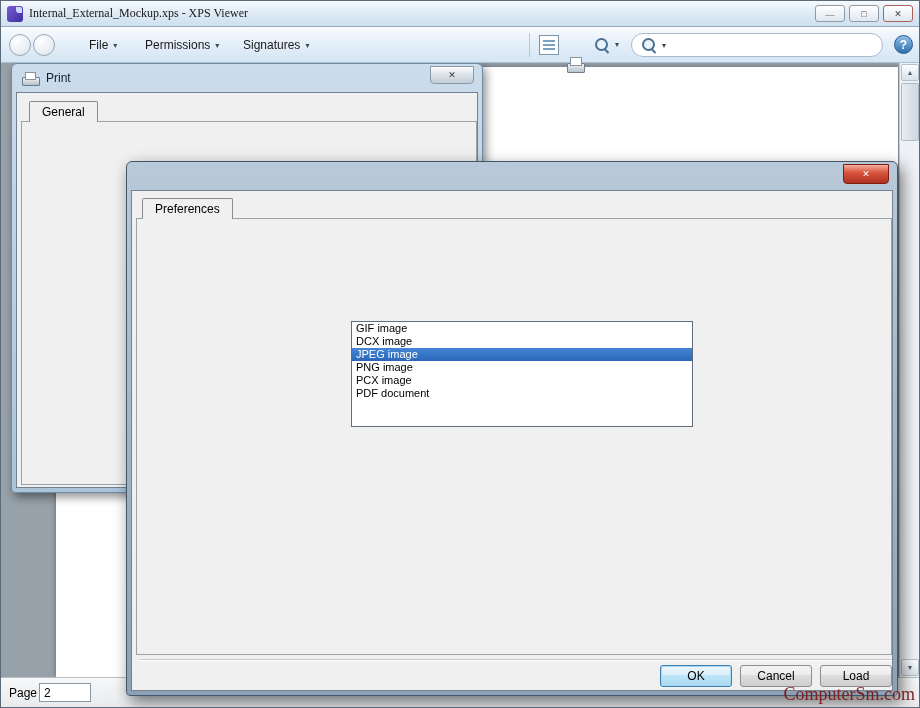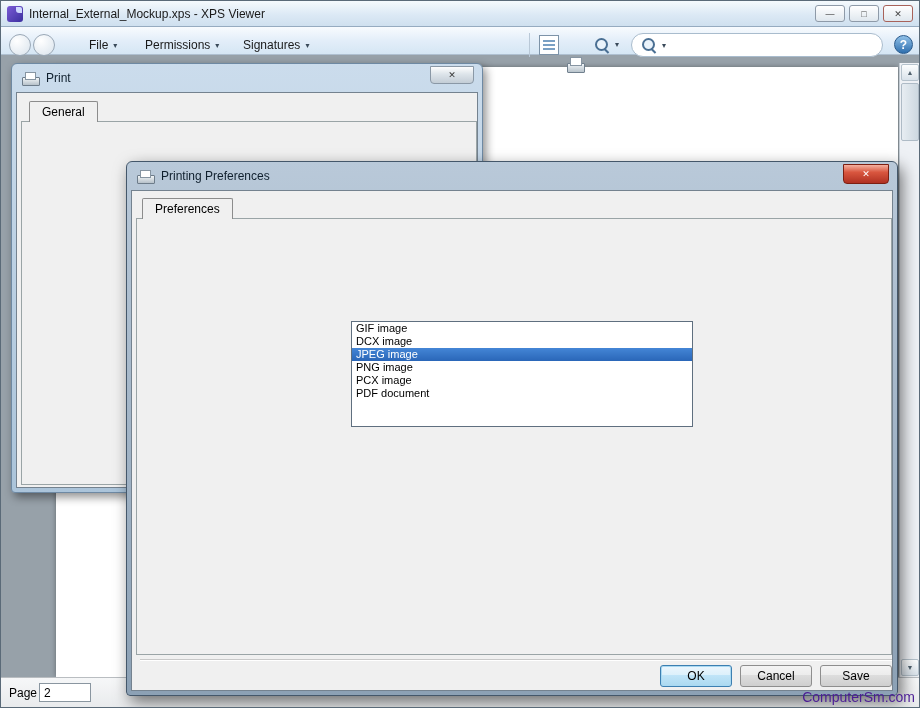--- a/index.html
+++ b/index.html
@@ -1,28 +1,28 @@
 <!DOCTYPE html>
 <html><head>
 <meta charset="utf-8">
 <style>
 *{margin:0;padding:0;box-sizing:border-box;}
 body{background:#555;font-family:"Liberation Sans",sans-serif;}
 #screen{position:relative;width:920px;height:708px;background:#97a1a9;overflow:hidden;font-size:12px;color:#000;border:1px solid #5a6a78;}
 
 
-.titlebar{position:absolute;left:0;top:0;width:100%;height:26px;background:linear-gradient(#f5fafd,#dce9f5 55%,#cfe0ef);border-bottom:1px solid #96abc0;display:flex;align-items:center;padding:0 6px;gap:6px;z-index:6;}
+.titlebar{position:absolute;left:0;top:0;width:100%;height:26px;background:linear-gradient(#f5fafd,#dce9f5 55%,#cfe0ef);border-bottom:1px solid #96abc0;display:flex;align-items:center;padding:0 6px;gap:6px;z-index:6;font-family:Liberation Serif, serif;}
 .appicon{width:16px;height:16px;border-radius:3px;background:linear-gradient(135deg,#7b5bd6,#3b2f9e);position:relative;flex:0 0 auto;}
 .appicon::after{content:"";position:absolute;right:1px;top:1px;width:6px;height:6px;background:#cfd8ff;border-radius:0 2px 0 3px;}
 .title-text{font-size:12px;color:#1a1a1a;}
 .winbtns{position:absolute;right:6px;top:4px;display:flex;gap:4px;}
 .wbtn{width:30px;height:17px;border:1px solid #8e9aa8;border-radius:3px;background:linear-gradient(#fff,#dfe7ee);display:flex;align-items:center;justify-content:center;font-size:9px;color:#444;}
 .wbtn.close{border-color:#a8625a;}
 
-.toolbar{position:absolute;left:0;top:26px;width:100%;height:28px;background:linear-gradient(#f8fbfe,#e3eef9 50%,#d5e6f4);border-bottom:1px solid #aebfd0;z-index:6;}
+.toolbar{position:absolute;left:0;top:26px;width:100%;height:36px;background:linear-gradient(#f8fbfe,#e3eef9 50%,#d5e6f4);border-bottom:1px solid #aebfd0;z-index:6;}
 .navc{position:absolute;top:7px;width:22px;height:22px;border-radius:50%;border:1px solid #9aa8b6;background:radial-gradient(circle at 35% 30%,#ffffff,#d9e3ec);}
 .menuitem{position:absolute;top:9px;display:flex;align-items:center;gap:5px;font-size:12px;color:#1a1a1a;padding:2px 4px;}
 .menuarrow{font-size:8px;color:#3a4a5a;}
 .tbsep{position:absolute;top:6px;width:1px;height:24px;background:#b9c8d7;}
 .tbicon{position:absolute;top:8px;width:20px;height:20px;}
 .ic-doc{border:1px solid #7d93a8;background:#fff;position:relative;}
 .ic-doc::before{content:"";position:absolute;left:3px;right:3px;top:4px;height:2px;background:#7aa0c4;box-shadow:0 4px 0 #7aa0c4,0 8px 0 #7aa0c4;}
 .ic-printer{position:relative;}
 .ic-printer::before{content:"";position:absolute;left:2px;top:8px;width:16px;height:8px;background:linear-gradient(#eef2f5,#b9c4cc);border:1px solid #71808e;border-radius:1px;}
 .ic-printer::after{content:"";position:absolute;left:5px;top:2px;width:10px;height:7px;background:#fff;border:1px solid #8795a2;}
@@ -34,21 +34,21 @@
 .helpbtn{position:absolute;right:6px;top:8px;width:19px;height:19px;border-radius:50%;background:linear-gradient(#8fc0e8,#2f6fae);border:1px solid #2a5a8c;color:#fff;font-weight:bold;font-size:12px;display:flex;align-items:center;justify-content:center;}
 
 
 .docpage{position:absolute;left:55px;top:66px;width:842px;height:610px;background:#fff;box-shadow:0 0 5px rgba(0,0,0,.35);z-index:1;}
 .vscroll{position:absolute;left:898px;top:62px;width:21px;height:614px;background:#eef1f5;border-left:1px solid #c2cbd3;z-index:2;}
 .sbtn{position:absolute;left:1px;width:18px;height:17px;background:linear-gradient(#fdfefe,#d9e2ea);border:1px solid #b5c2cc;border-radius:2px;font-size:7px;color:#51626f;display:flex;align-items:center;justify-content:center;}
 .sthumb{position:absolute;left:1px;top:20px;width:18px;height:58px;background:linear-gradient(90deg,#e7edf2,#cdd8e0);border:1px solid #aebbc6;border-radius:2px;}
 .statusbar{position:absolute;left:0;top:676px;width:920px;height:32px;background:linear-gradient(#f6f7f8,#e8eaec);border-top:1px solid #b9bdc1;z-index:2;}
 .statusbar .lbl{position:absolute;left:8px;top:8px;}
 .pageinput{position:absolute;left:38px;top:5px;width:52px;height:19px;border:1px solid #8a96a0;font-family:"Liberation Sans",sans-serif;font-size:12px;padding:0 4px;}
-.watermark{position:absolute;right:4px;bottom:2px;font-family:Liberation Sans, sans-serif;font-size:14px;color:#4c1d95;z-index:9;}
+.watermark{position:absolute;right:4px;bottom:2px;font-family:Liberation Serif, serif;font-size:18px;color:#7f1d1d;z-index:9;}
 
 
 .dlg{position:absolute;border-radius:6px 6px 4px 4px;}
 .dlg-title{position:absolute;left:0;top:0;right:0;height:28px;display:flex;align-items:center;padding:0 10px;gap:7px;font-size:12px;color:#10202e;}
 .dlg-content{position:absolute;left:4px;right:4px;top:28px;bottom:4px;background:#f0f0f0;border:1px solid #74828f;}
 .tab{position:absolute;height:21px;background:#f0f0f0;border:1px solid #8c8c8c;border-bottom:none;border-radius:2px 2px 0 0;padding:3px 12px 0;font-size:12px;z-index:2;}
 .tabpage{position:absolute;background:#f0f0f0;border:1px solid #9aa4a6;z-index:1;}
 .grp{position:absolute;border:1px solid #d0d4d8;border-radius:3px;}
 .grp>.legend{position:absolute;top:-8px;left:12px;background:#f0f0f0;padding:0 4px;font-size:12px;color:#303030;white-space:nowrap;}
 .ic-sm-printer{position:relative;width:17px;height:14px;flex:0 0 auto;}
@@ -213,24 +213,20 @@
       <div class="radio" style="left:20px;top:261px"></div>
       <div class="ptext" style="left:40px;top:261px;color:#8a8a8a">Selection</div>
       <div class="radio" style="left:20px;top:283px"></div>
       <div class="ptext" style="left:40px;top:283px">Pages:</div>
       <div class="hint" style="left:14px;top:306px">Enter either a si</div>
       <div class="hint" style="left:14px;top:319px">page range. For</div>
     </div>
   </div>
 
   <div class="dlg prefs-dlg">
-    <div class="dlg-title">
-      <div class="ic-sm-printer"></div>
-      <span>Printing Preferences</span>
-    </div>
     <div class="dlg-close red">
         <span>✕</span>
       </div>
     <div class="dlg-content">
       <div class="tab" style="left:10px;top:7px">Preferences</div>
       <div class="tabpage" style="left:4px;top:27px;width:756px;height:437px"></div>
 
       <div class="navbox" style="top:40px">
         <div class="navitem">
           <span class="nico">
@@ -334,19 +330,19 @@
           <div class="pd-slice"></div>
         </div>
         <div class="pline" style="top:244px">Letter/ANSI A (8.5x11.0 in), 300 dpi</div>
         <div class="pline" style="top:262px">JPEG, True color, Single-page</div>
         <div class="pline" style="top:279px">Run</div>
       </div>
 
       <div class="btnline"></div>
       <div class="btn def" style="left:528px;top:474px">OK</div>
       <div class="btn" style="left:608px;top:474px">Cancel</div>
-      <div class="btn" style="left:688px;top:474px">Save</div>
+      <div class="btn" style="left:688px;top:474px">Load</div>
     </div>
   </div>
 
   <div class="watermark">ComputerSm.com</div>
 
 </div>
 
 </body></html>

